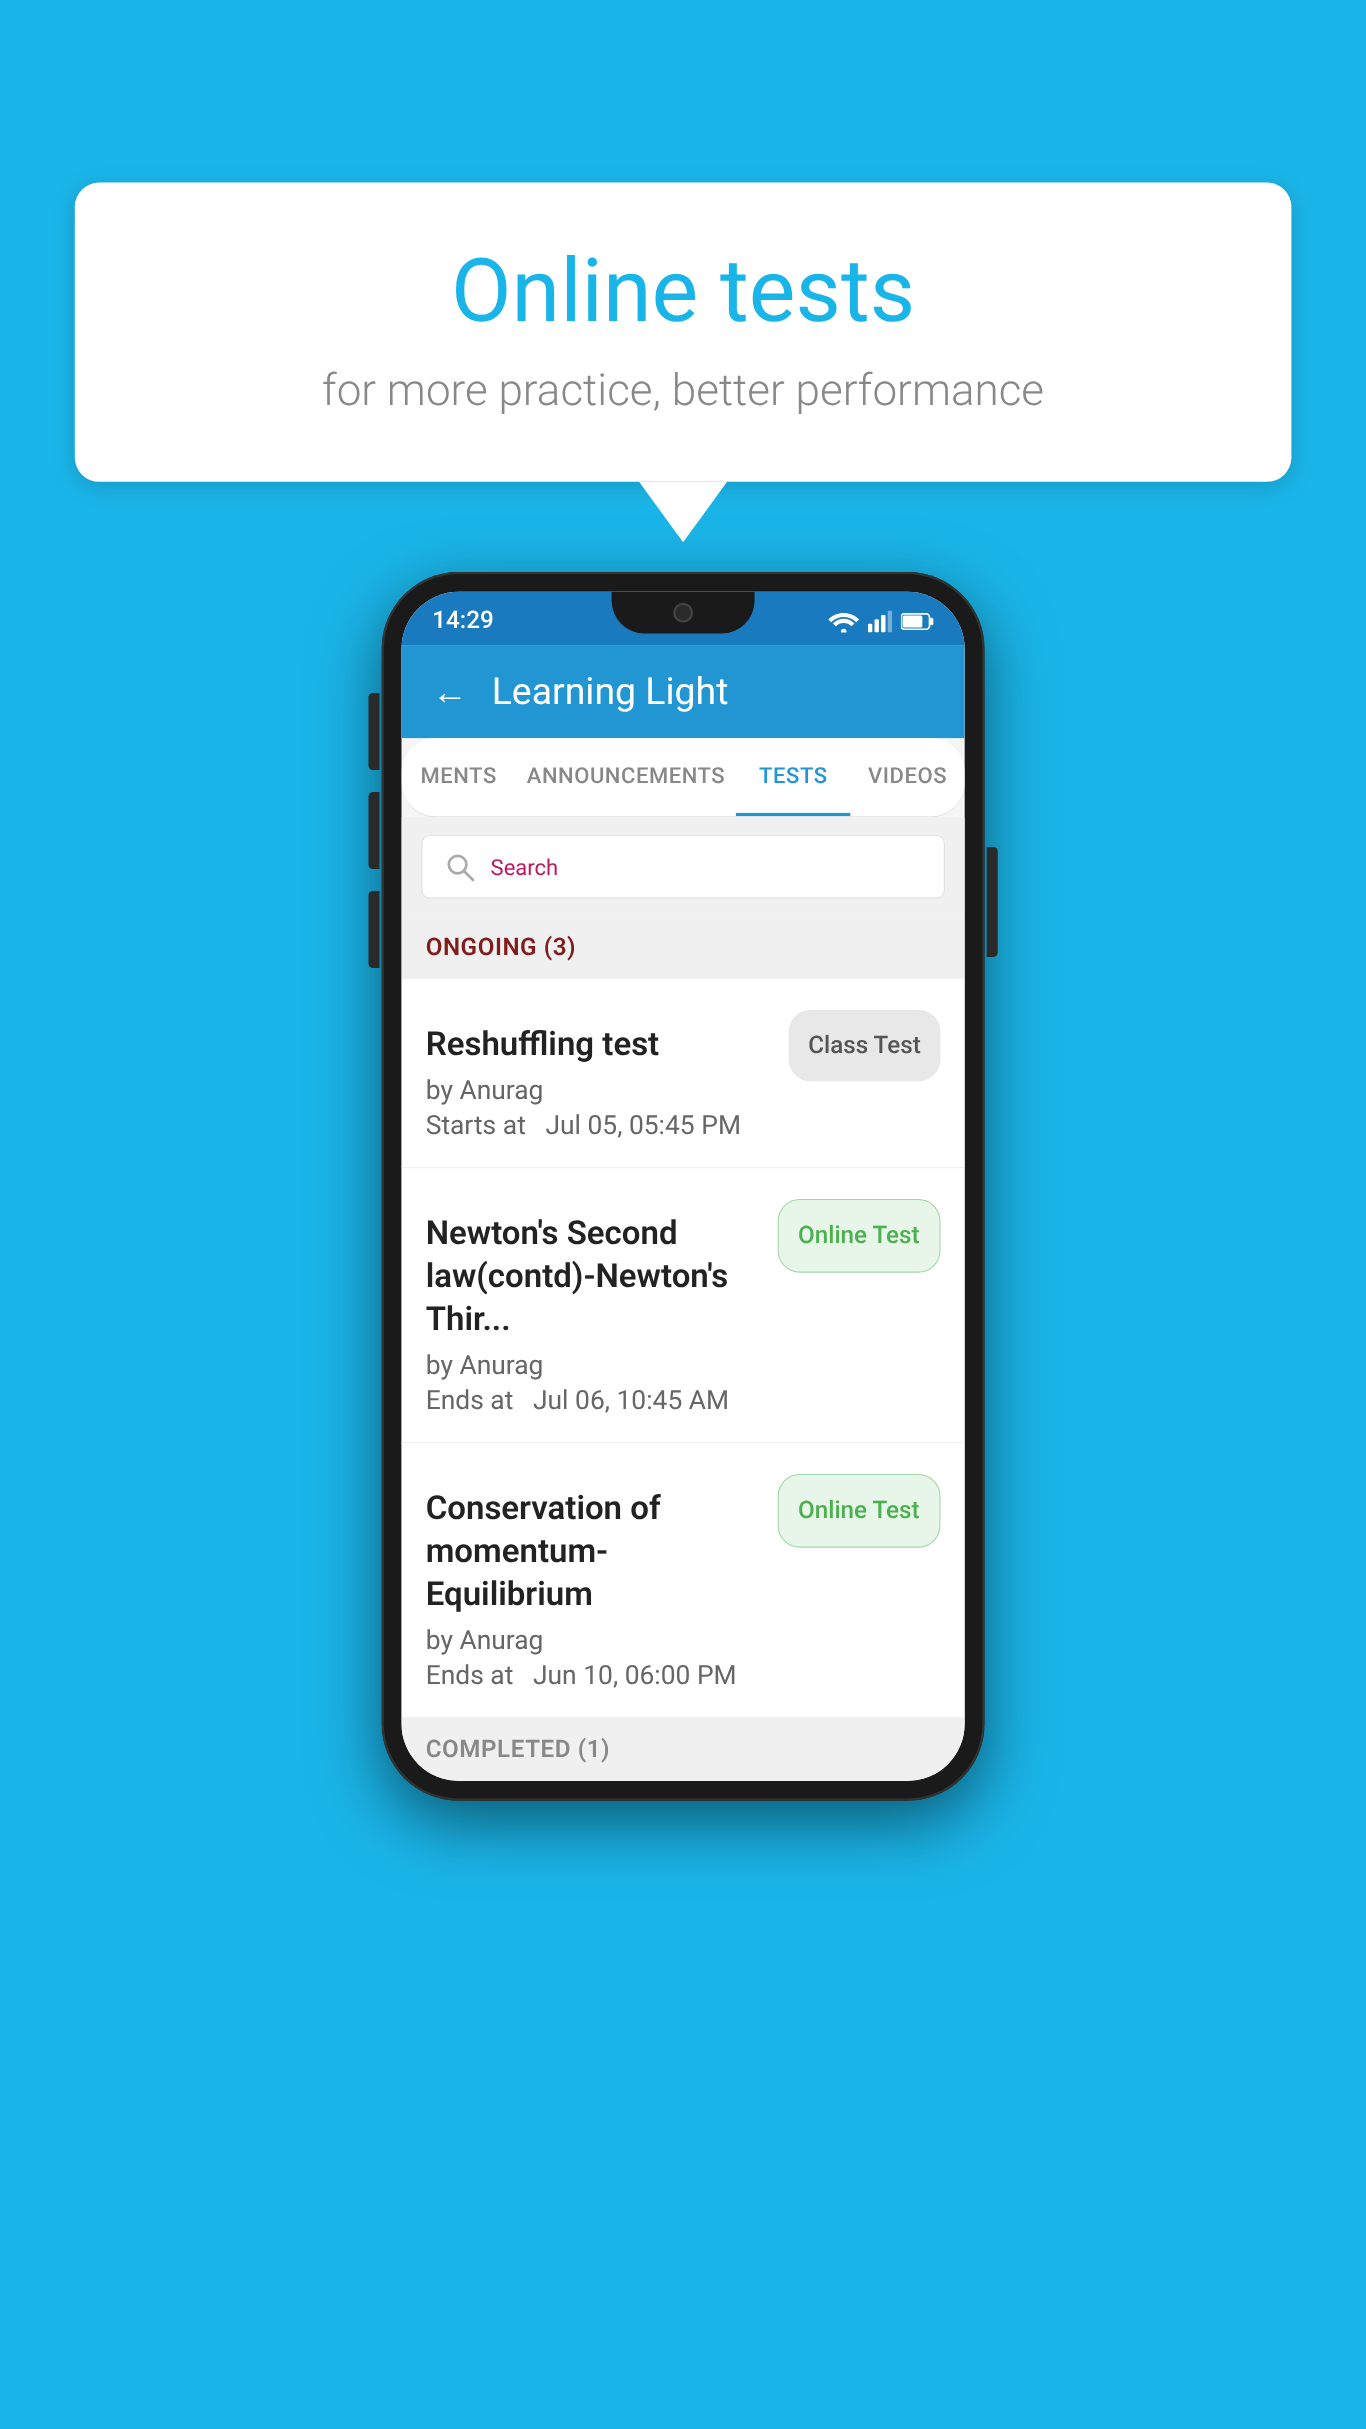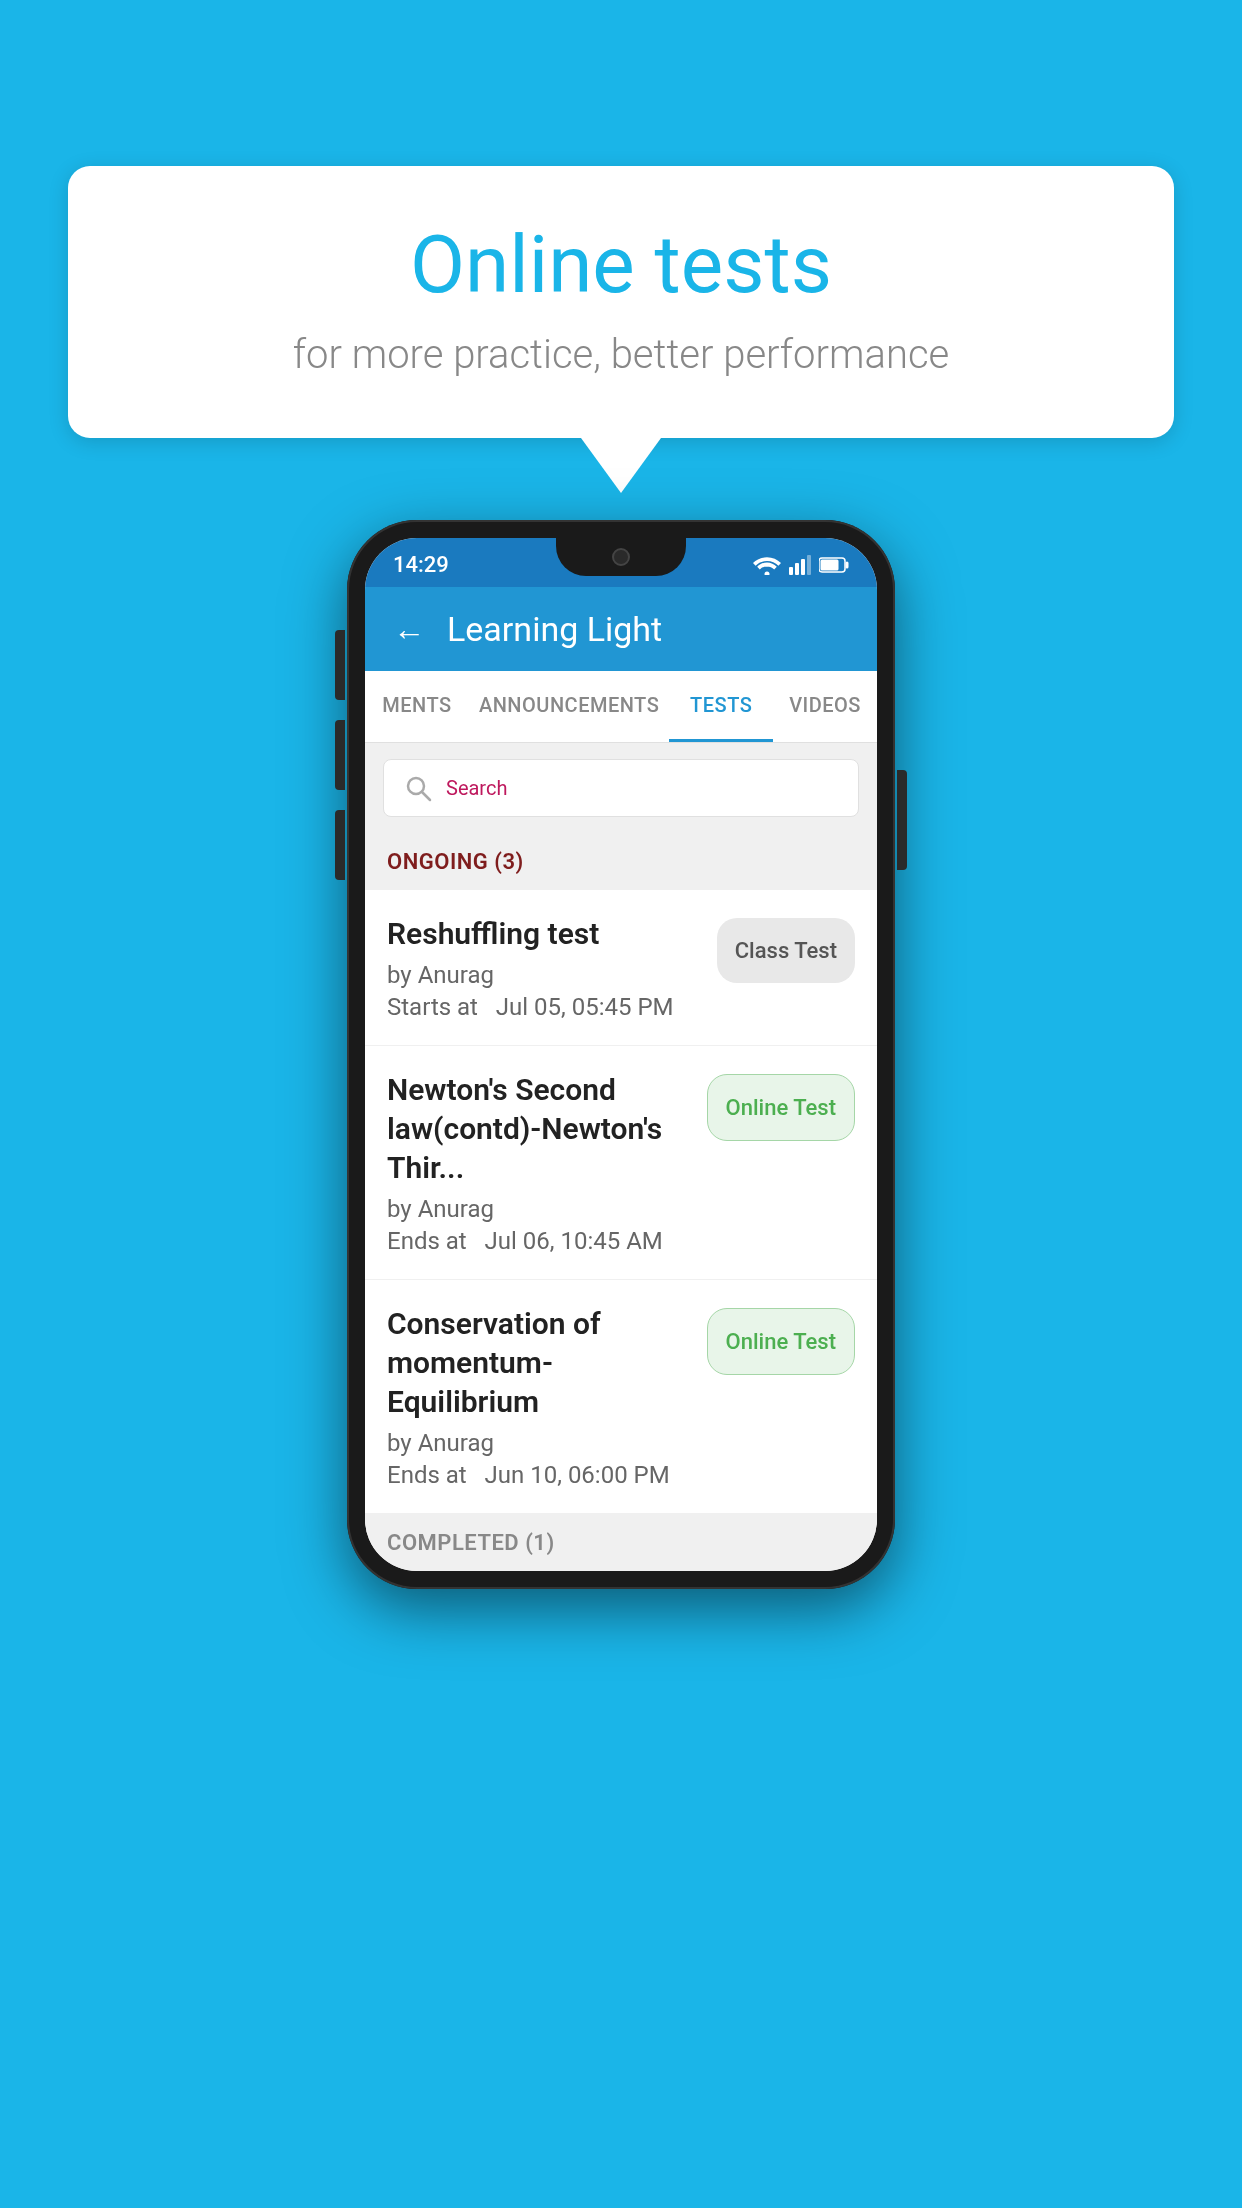--- a/index.html
+++ b/index.html
@@ -167,20 +167,21 @@
       font-size: 34px;
       font-weight: 400;
     }
 
     
     .tab-bar {
       background: white;
       display: flex;
       border-bottom: 1px solid #e0e0e0;
       overflow: hidden;
+      border-radius: 31px;
     }
 
     .tab-item {
       flex: 1;
       text-align: center;
       padding: 22px 10px;
       font-size: 20px;
       color: #888888;
       font-weight: 500;
       letter-spacing: 0.5px;
@@ -234,20 +235,21 @@
       padding: 24px 22px;
       border-bottom: 1px solid #f0f0f0;
       display: flex;
       justify-content: space-between;
       align-items: flex-start;
     }
 
     .test-info {
       flex: 1;
       padding-right: 16px;
+      margin-top: 16px;
     }
 
     .test-name {
       font-size: 30px;
       font-weight: 600;
       color: #222222;
       margin-bottom: 8px;
       line-height: 1.3;
     }
 

